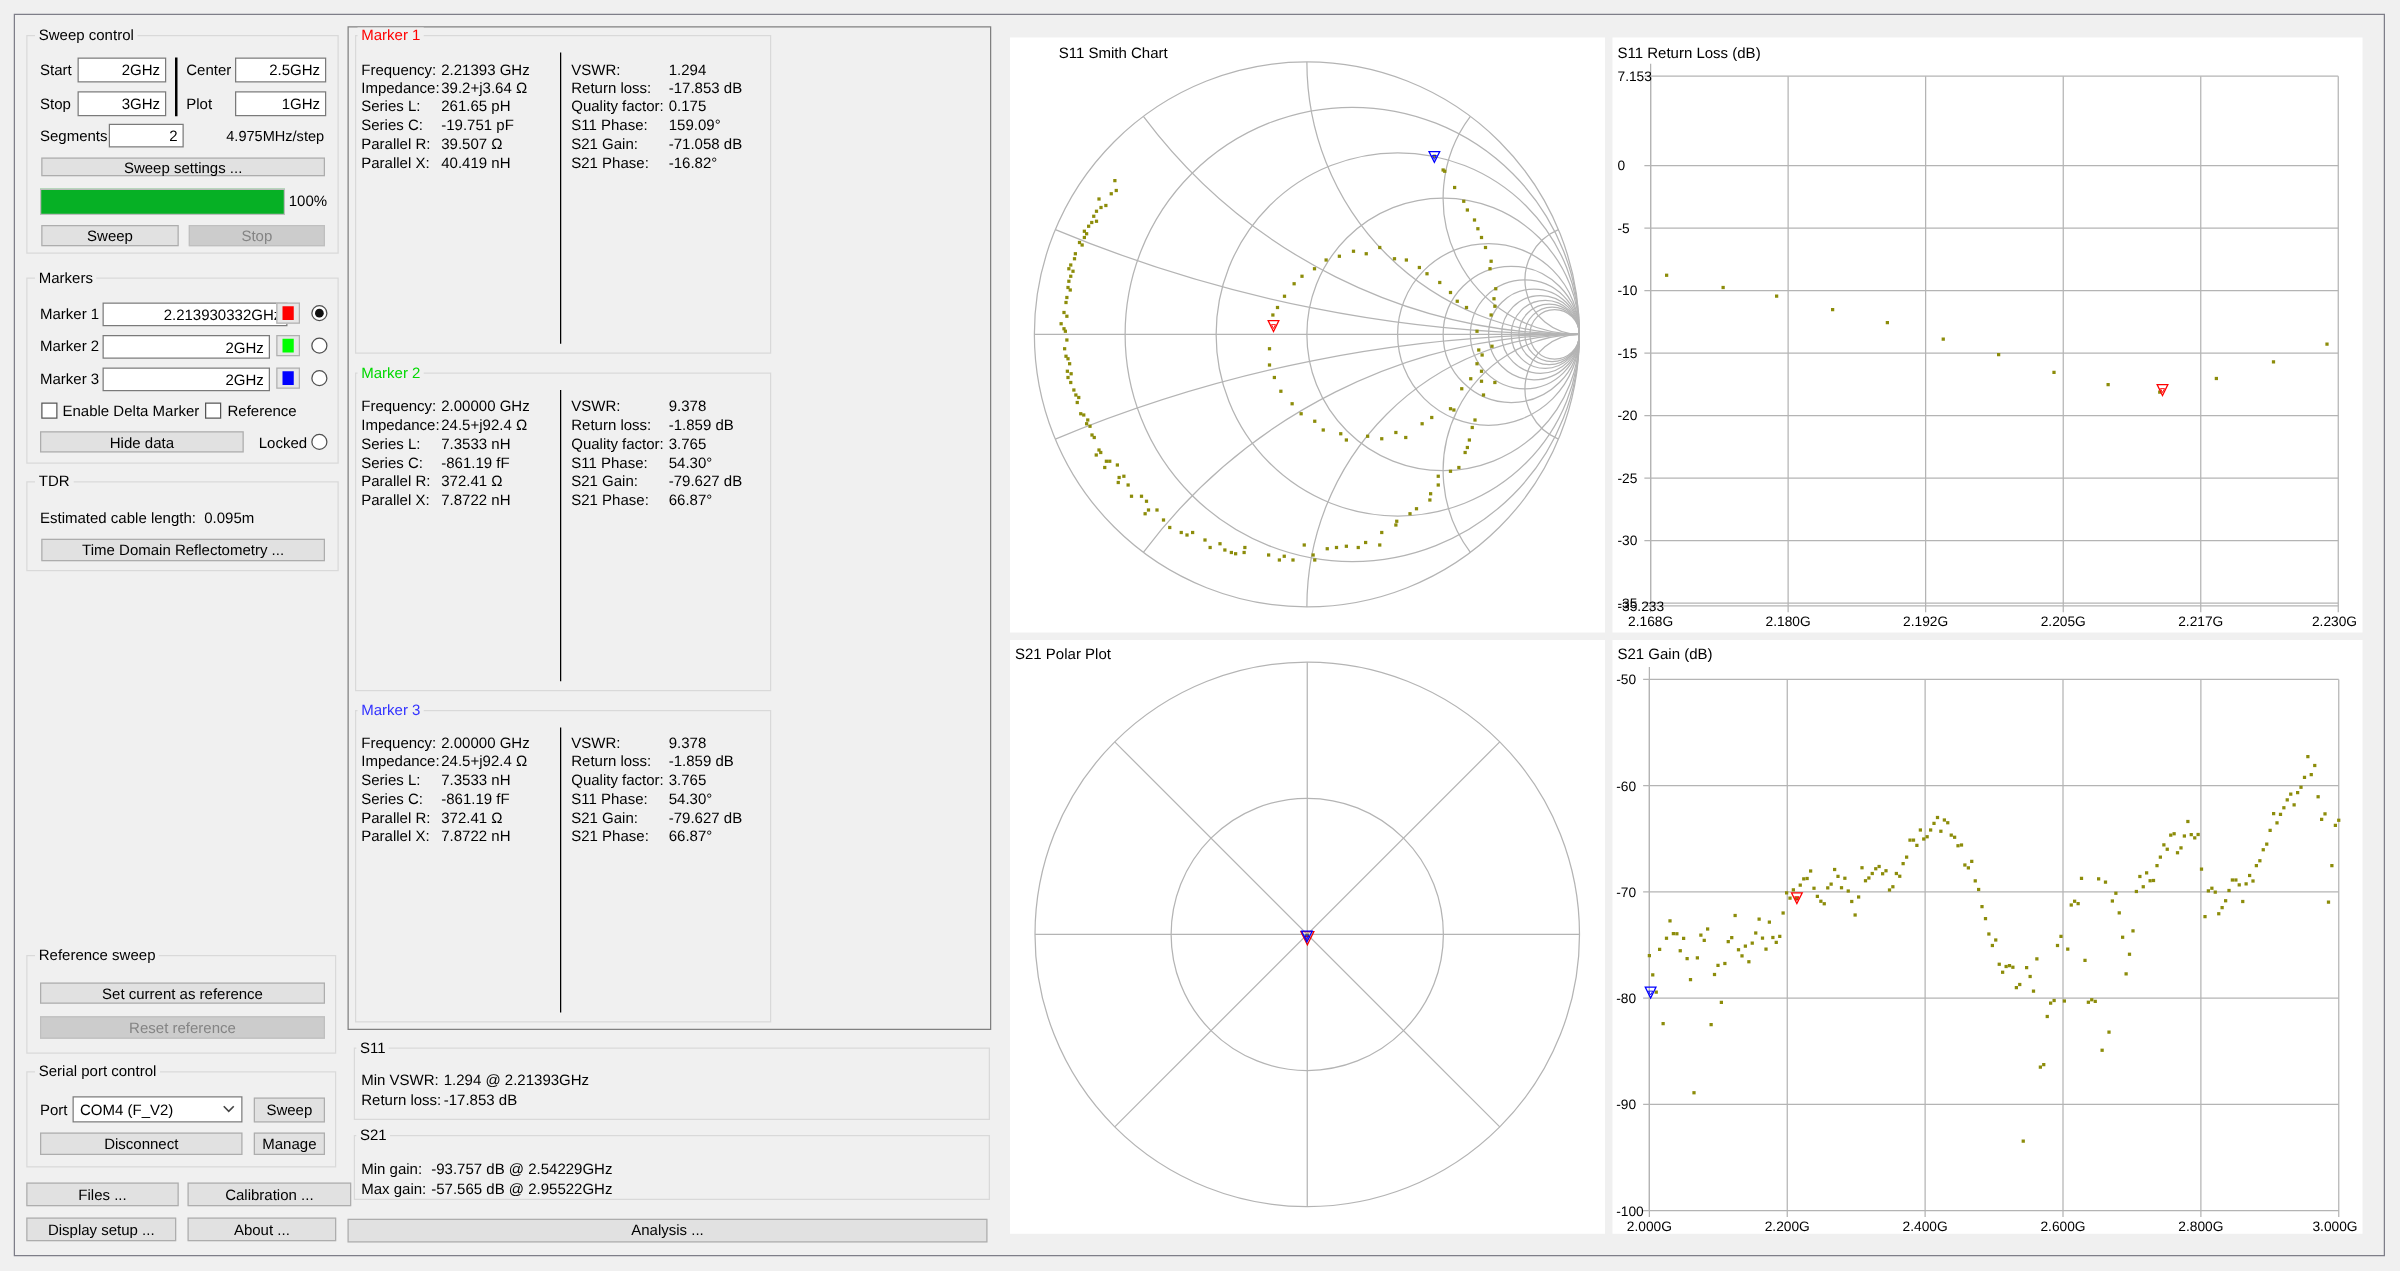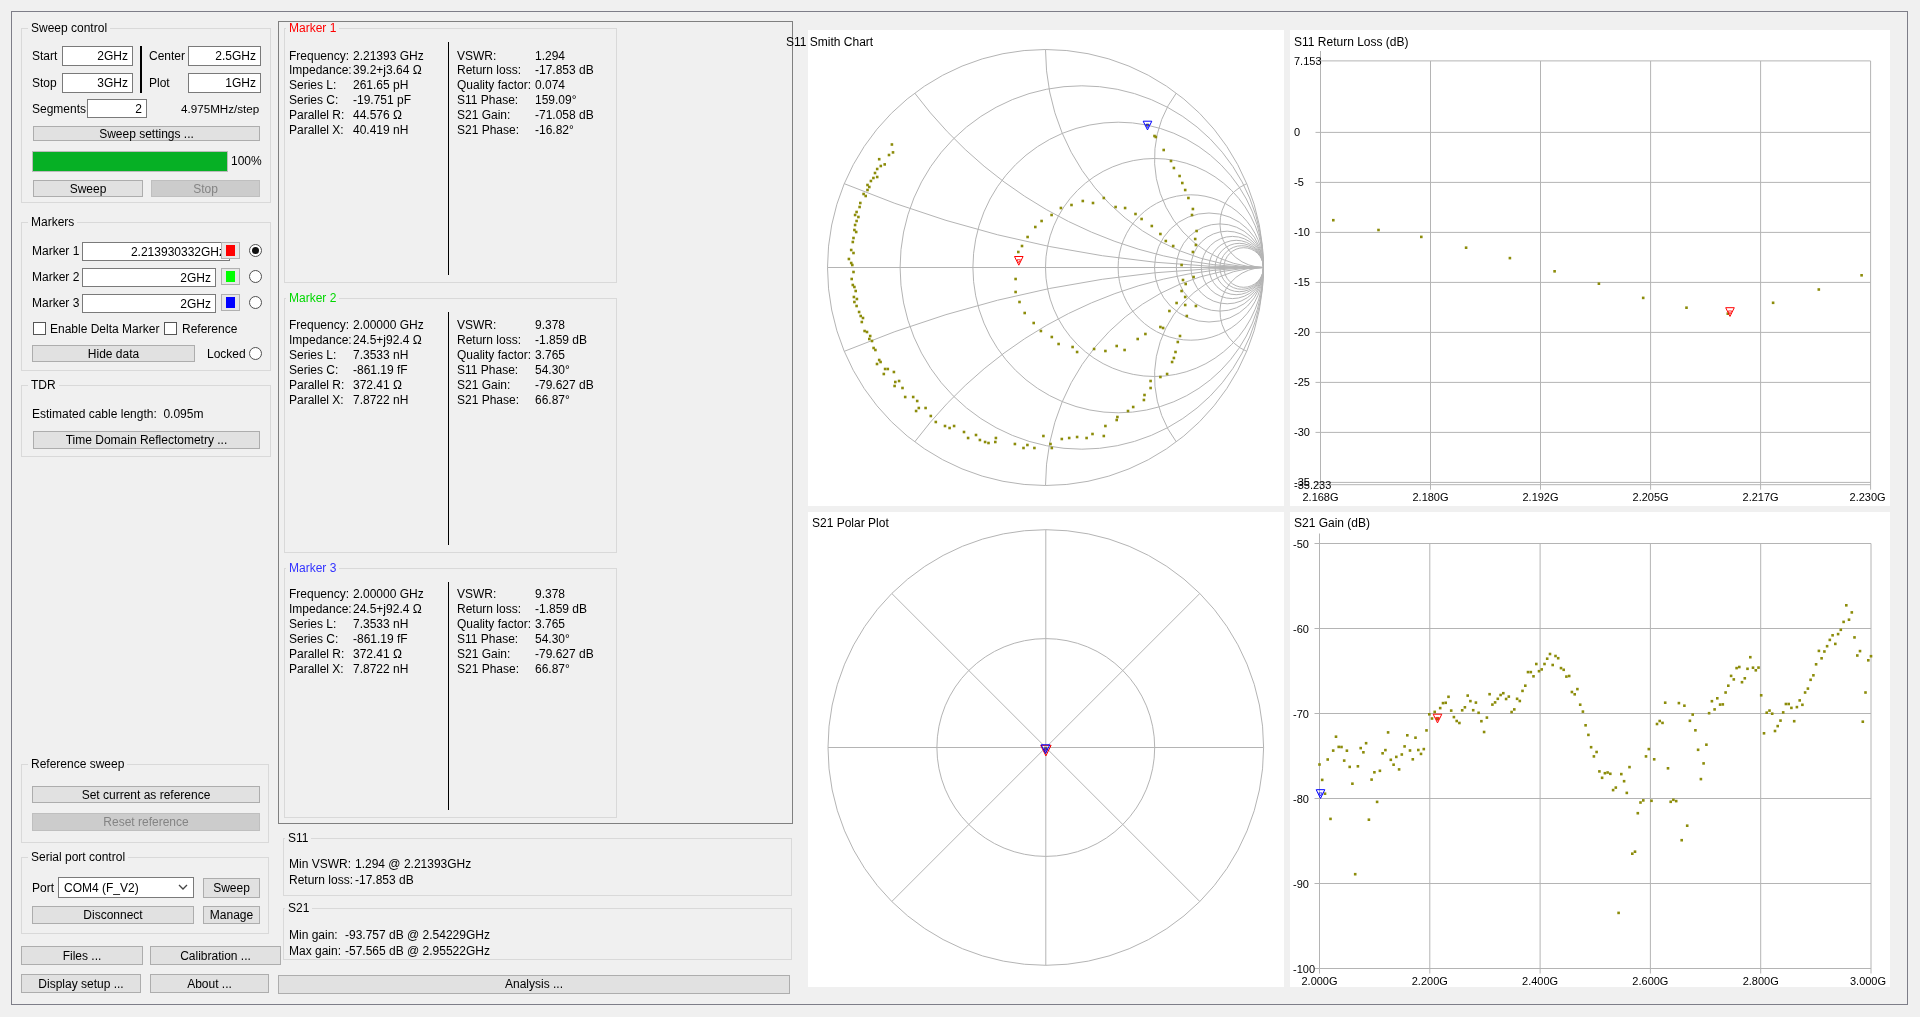--- a/index.html
+++ b/index.html
@@ -114,29 +114,29 @@
 <div class="abs" style="left:448px;top:42px;width:1px;height:233px;background:#000"></div>
 <div class="abs lbl" style="left:289px;top:49.5px">Frequency:</div>
 <div class="abs lbl" style="left:353px;top:49.5px">2.21393 GHz</div>
 <div class="abs lbl" style="left:289px;top:64.4px">Impedance:</div>
 <div class="abs lbl" style="left:353px;top:64.4px">39.2+j3.64 Ω</div>
 <div class="abs lbl" style="left:289px;top:79.3px">Series L:</div>
 <div class="abs lbl" style="left:353px;top:79.3px">261.65 pH</div>
 <div class="abs lbl" style="left:289px;top:94.2px">Series C:</div>
 <div class="abs lbl" style="left:353px;top:94.2px">-19.751 pF</div>
 <div class="abs lbl" style="left:289px;top:109.1px">Parallel R:</div>
-<div class="abs lbl" style="left:353px;top:109.1px">44.576 Ω</div>
+<div class="abs lbl" style="left:353px;top:109.1px">39.507 Ω</div>
 <div class="abs lbl" style="left:289px;top:124px">Parallel X:</div>
 <div class="abs lbl" style="left:353px;top:124px">40.419 nH</div>
 <div class="abs lbl" style="left:457px;top:49.5px">VSWR:</div>
 <div class="abs lbl" style="left:535px;top:49.5px">1.294</div>
 <div class="abs lbl" style="left:457px;top:64.4px">Return loss:</div>
 <div class="abs lbl" style="left:535px;top:64.4px">-17.853 dB</div>
 <div class="abs lbl" style="left:457px;top:79.3px">Quality factor:</div>
-<div class="abs lbl" style="left:535px;top:79.3px">0.074</div>
+<div class="abs lbl" style="left:535px;top:79.3px">0.175</div>
 <div class="abs lbl" style="left:457px;top:94.2px">S11 Phase:</div>
 <div class="abs lbl" style="left:535px;top:94.2px">159.09°</div>
 <div class="abs lbl" style="left:457px;top:109.1px">S21 Gain:</div>
 <div class="abs lbl" style="left:535px;top:109.1px">-71.058 dB</div>
 <div class="abs lbl" style="left:457px;top:124px">S21 Phase:</div>
 <div class="abs lbl" style="left:535px;top:124px">-16.82°</div>
 
 <div class="gb" style="left:284px;top:298px;width:333px;height:255px">
     <span class="cap c2" style="color:#00d800">Marker 2</span>
   </div>
@@ -729,16 +729,16 @@
 <rect x="571.5" y="208.4" width="2.6" height="2.6"></rect>
 <rect x="574.2" y="179.2" width="2.6" height="2.6"></rect>
 <rect x="577" y="147" width="2.6" height="2.6"></rect>
 <rect x="579.7" y="142.9" width="2.6" height="2.6"></rect>
 </g>
 <path d="M 143.2 202.2 L 151.8 202.2 L 147.5 210.9 Z" fill="none" stroke="#ff0000" stroke-width="1.0"></path>
     <path d="M 145.7 205.4 L 149.2 205.4 L 147.5 208.5 Z" fill="none" stroke="#ff0000" stroke-width="0.75"></path>
 <path d="M 26.2 277.7 L 34.8 277.7 L 30.5 286.4 Z" fill="none" stroke="#0000ff" stroke-width="1.0"></path>
     <path d="M 28.8 280.9 L 32.2 280.9 L 30.5 284 Z" fill="none" stroke="#0000ff" stroke-width="0.75"></path>
 </svg>
-<div class="ctitle" style="left:786px;top:35px">S11 Smith Chart</div>
+<div class="ctitle" style="left:847px;top:35px">S11 Smith Chart</div>
 <div class="ctitle" style="left:1294px;top:35px">S11 Return Loss (dB)</div>
 <div class="ctitle" style="left:812px;top:516px">S21 Polar Plot</div>
 <div class="ctitle" style="left:1294px;top:516px">S21 Gain (dB)</div>
 
 </body></html>

